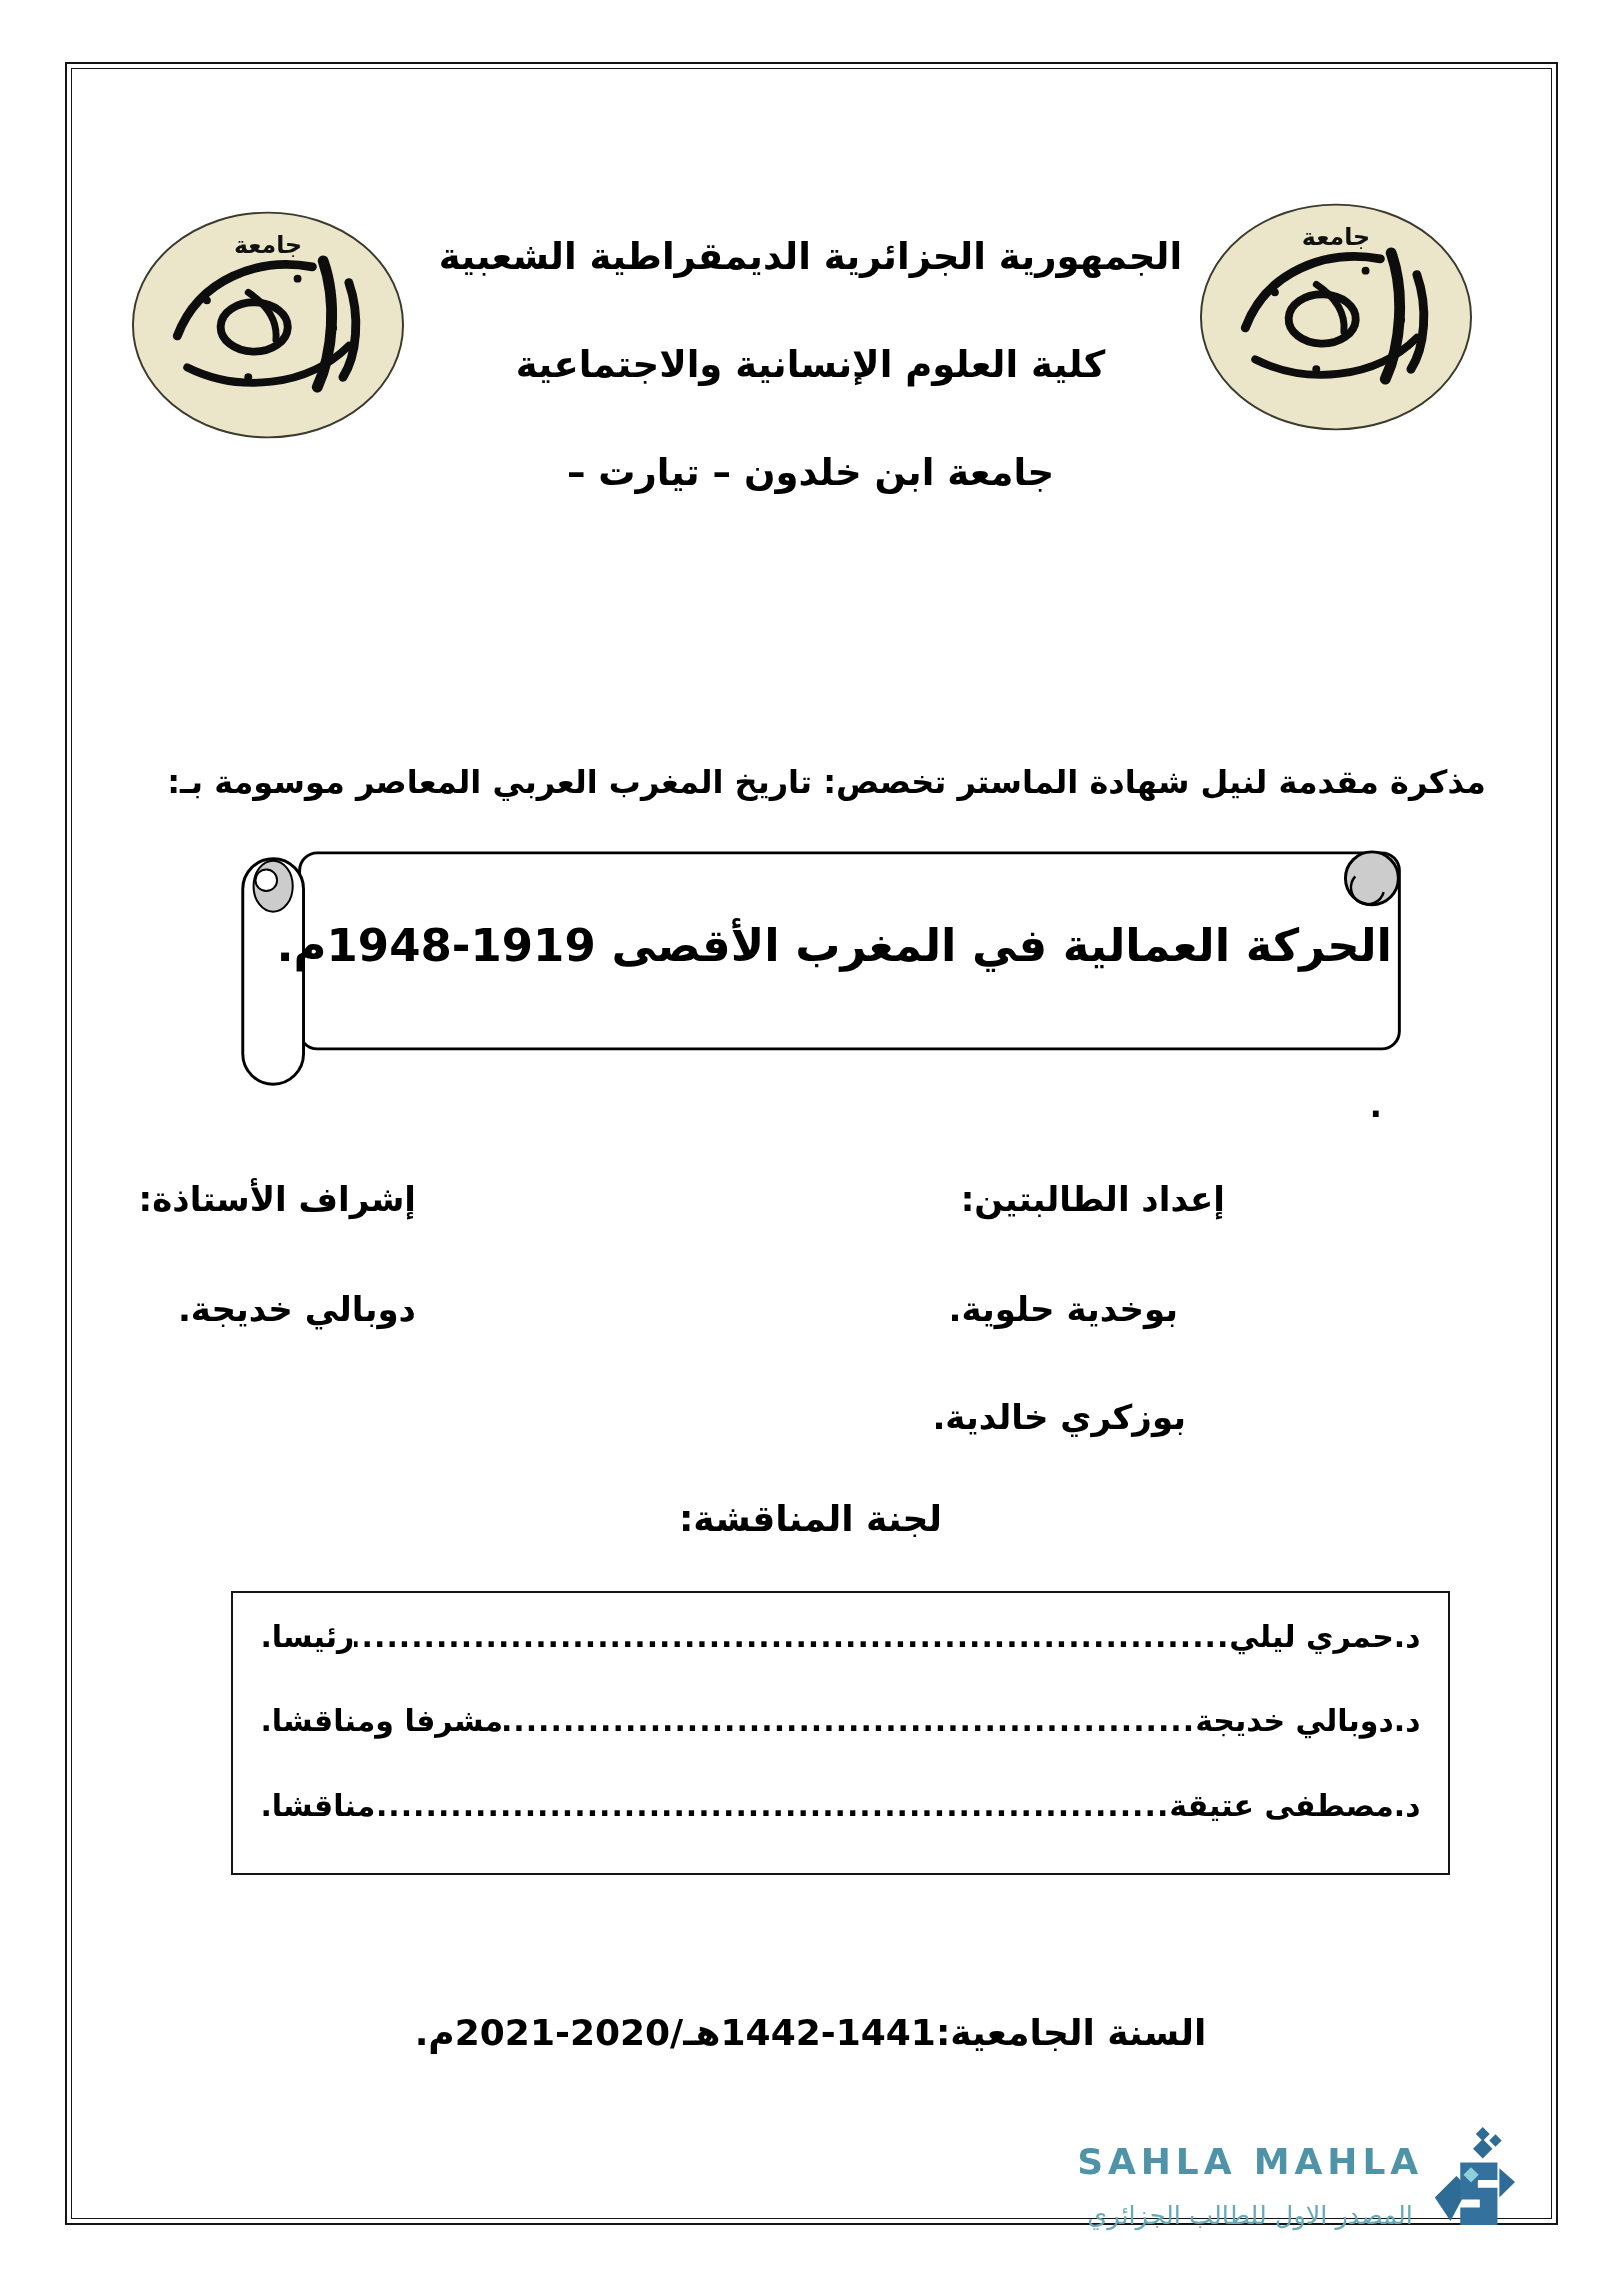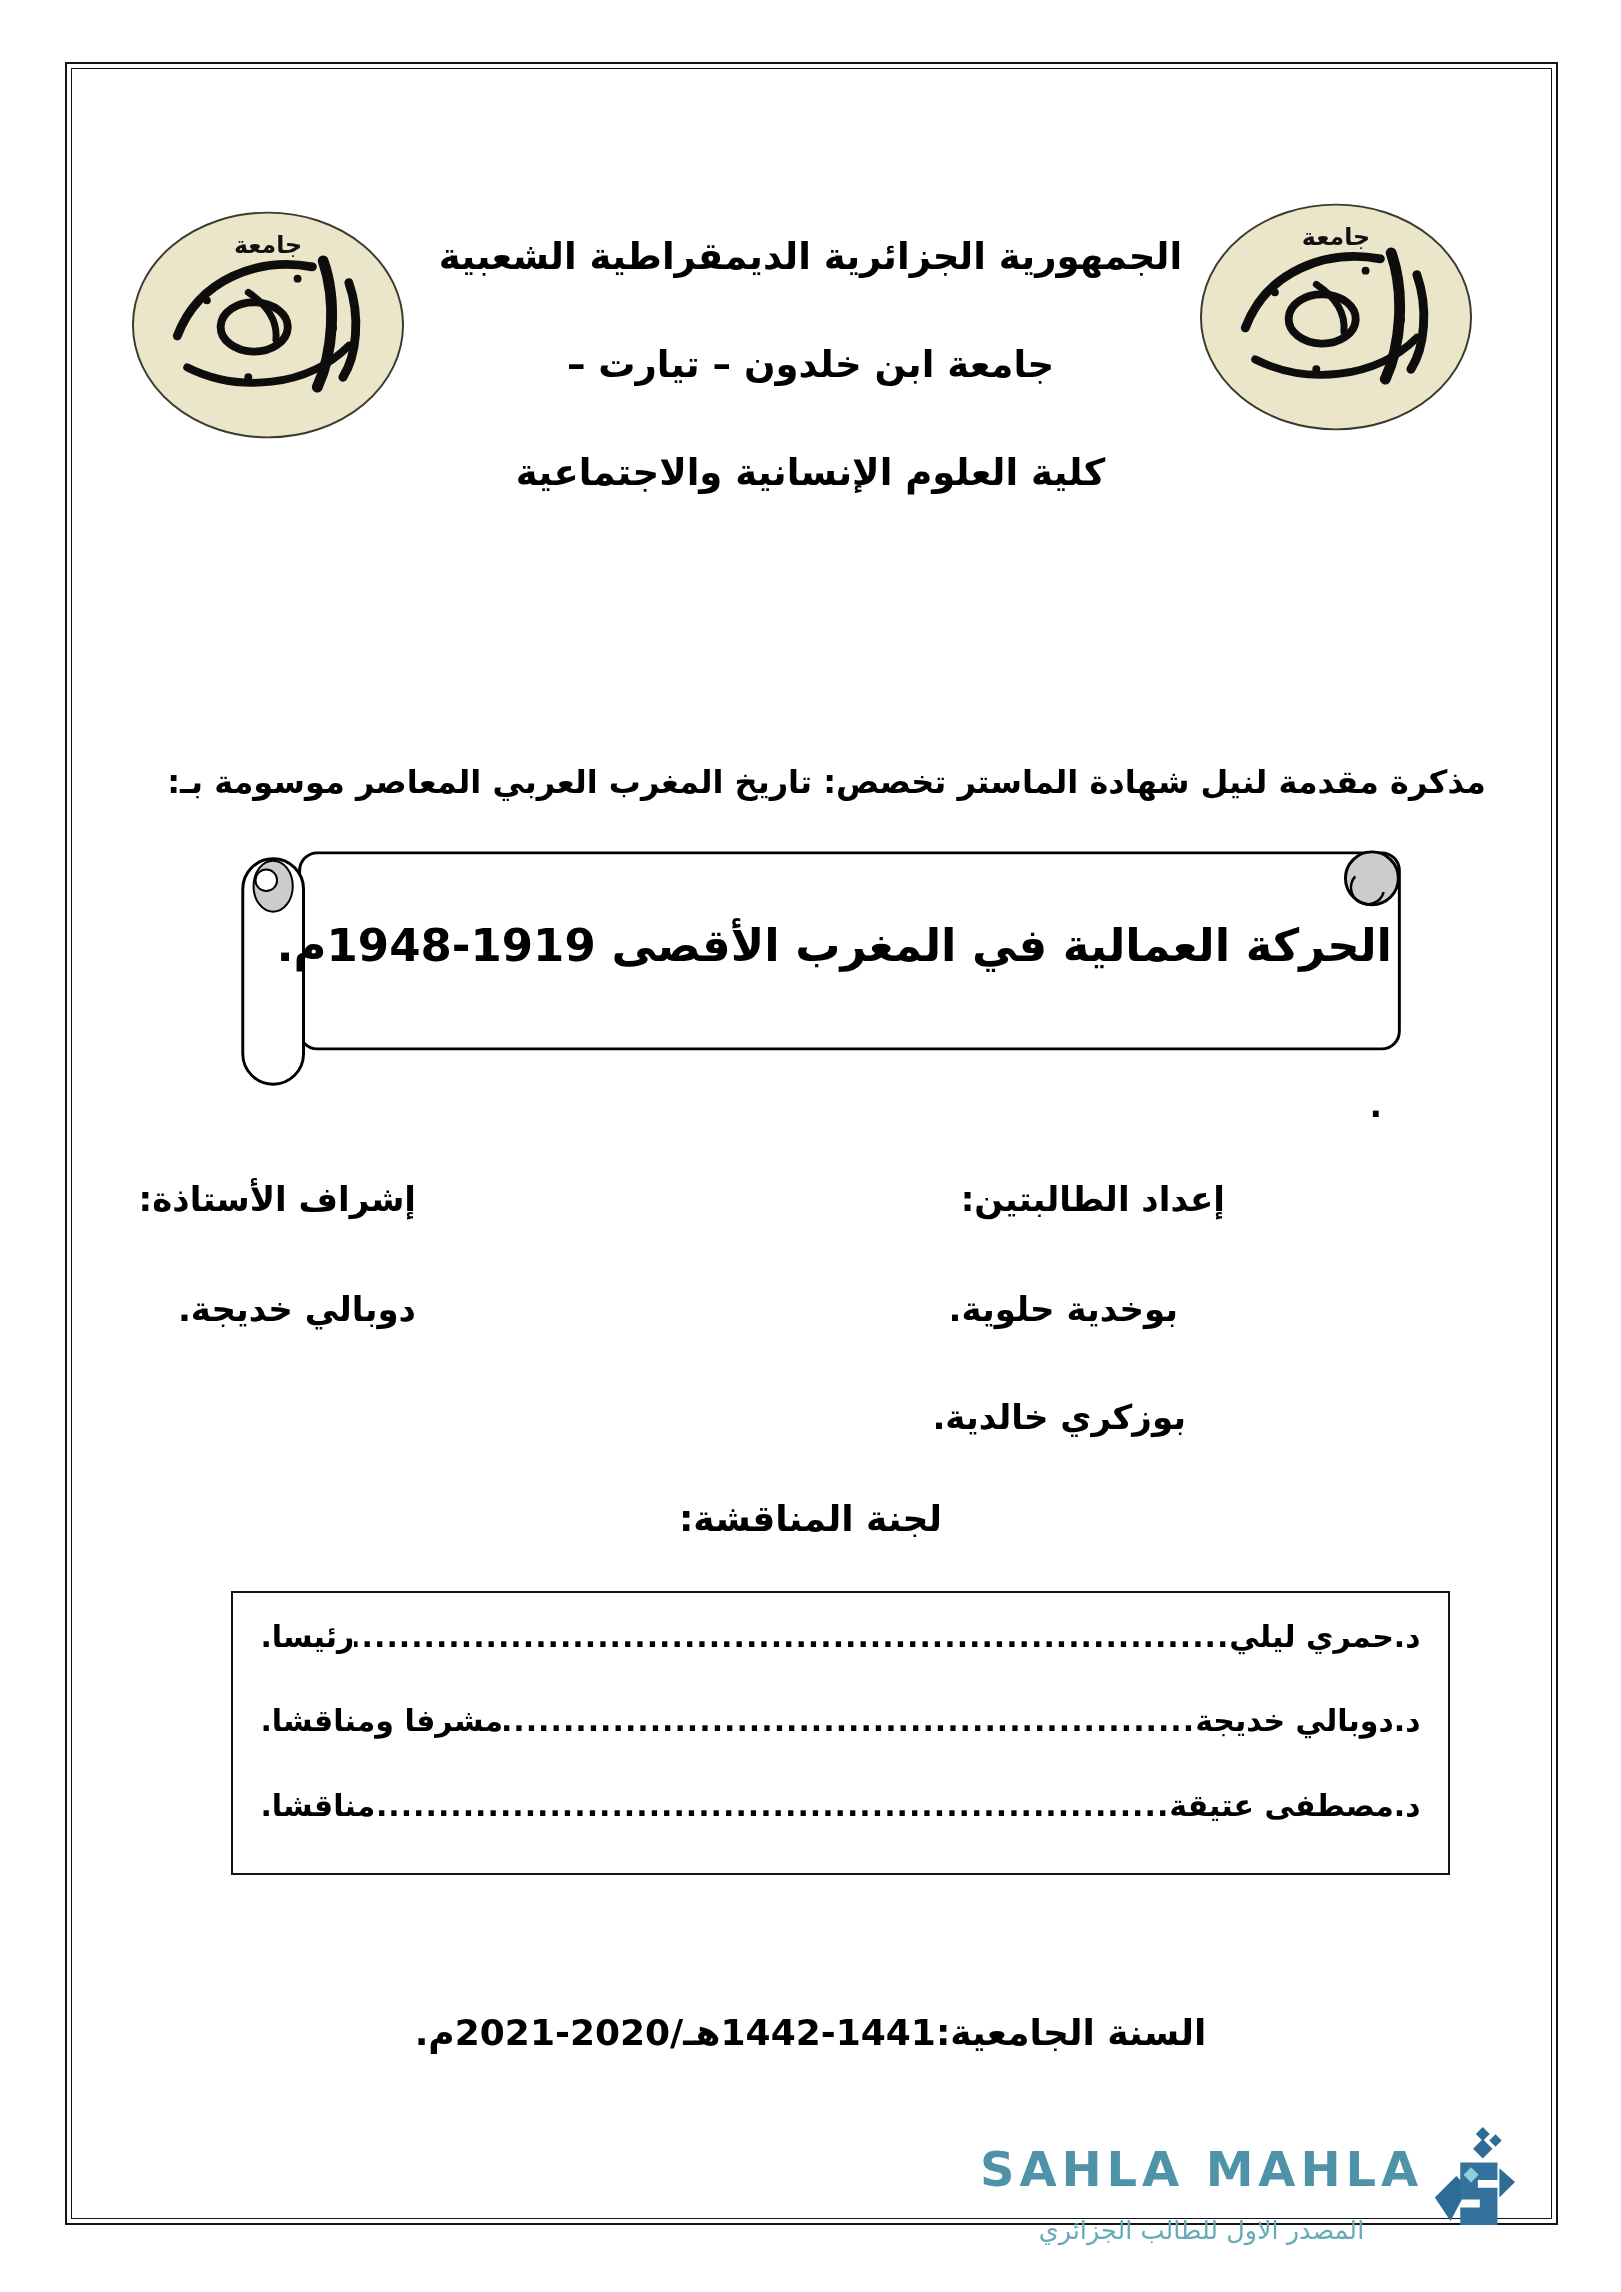--- a/index.html
+++ b/index.html
@@ -24,21 +24,21 @@
   .committee-heading{position:absolute;left:0;top:1498px;width:100%;text-align:center;direction:rtl;font-weight:bold;font-size:36px;}
   .committee-box{position:absolute;left:231px;top:1591px;width:1219px;height:284px;border:2.5px solid #141414;box-sizing:border-box;padding:25.5px 27.4px 0 27.4px;display:flex;flex-direction:column;}
   .c-row{display:flex;direction:rtl;align-items:baseline;height:97px;font-weight:bold;font-size:30px;white-space:nowrap;}
   .c-name{flex:0 0 auto;}
   .c-leader{flex:1 1 auto;min-width:0;overflow:hidden;letter-spacing:1px;}
   .c-role{flex:0 0 auto;}
   .year{position:absolute;left:0;top:2000px;width:100%;text-align:center;direction:rtl;font-weight:bold;font-size:36px;margin-top:12px;}
   .brand{position:absolute;right:104px;top:2127px;width:451px;height:110px;}
   .brand-icon{position:absolute;right:0;top:0;width:90px;height:106px;}
   .brand-text{position:absolute;right:94px;top:13.7px;text-align:center;}
-  .brand-title{color:#4e93a7;font-weight:bold;font-size:48px;letter-spacing:4.9px;white-space:nowrap;}
+  .brand-title{color:#4e93a7;font-weight:bold;font-size:36px;letter-spacing:4.9px;white-space:nowrap;}
   .brand-subtitle{color:#67aab8;font-size:25.5px;direction:rtl;margin-top:18px;white-space:nowrap;letter-spacing:1px;}
   svg{display:block;}
 </style>
 </head>
 <body>
 
 <div class="page">
   <div class="border-outer">
     <div class="border-inner"></div>
   </div>
@@ -80,22 +80,22 @@
           <circle cx="170" cy="70" r="4"></circle>
           <circle cx="120" cy="170" r="4"></circle>
           <circle cx="206" cy="120" r="4"></circle>
       </g>
       <text x="140" y="44" font-size="24" font-weight="bold" text-anchor="middle" fill="#111">جامعة</text>
     </svg>
   </div>
 
   <div class="hdr" dir="rtl">
     <div>الجمهورية الجزائرية الديمقراطية الشعبية</div>
+    <div>كلية العلوم الإنسانية والاجتماعية</div>
     <div>جامعة ابن خلدون – تيارت –</div>
-    <div>كلية العلوم الإنسانية والاجتماعية</div>
   </div>
 
   <div class="intro">مذكرة  مقدمة لنيل شهادة الماستر تخصص: تاريخ المغرب العربي المعاصر موسومة بـ:</div>
 
   <svg class="banner-svg" viewBox="0 0 1210 270" aria-hidden="true">
     <rect x="70" y="16" width="1122" height="200" rx="18" fill="#ffffff" stroke="#000" stroke-width="3"></rect>
     <circle cx="1164" cy="42" r="27" fill="#cccccc" stroke="#000" stroke-width="3"></circle>
     <path d="M1176,56 a17,17 0 1 1 -29,-16" fill="none" stroke="#000" stroke-width="2.5"></path>
     <rect x="12" y="22" width="62" height="230" rx="31" fill="#ffffff" stroke="#000" stroke-width="3"></rect>
     <ellipse cx="43" cy="50" rx="20" ry="26" fill="#cccccc" stroke="#000" stroke-width="2"></ellipse>

